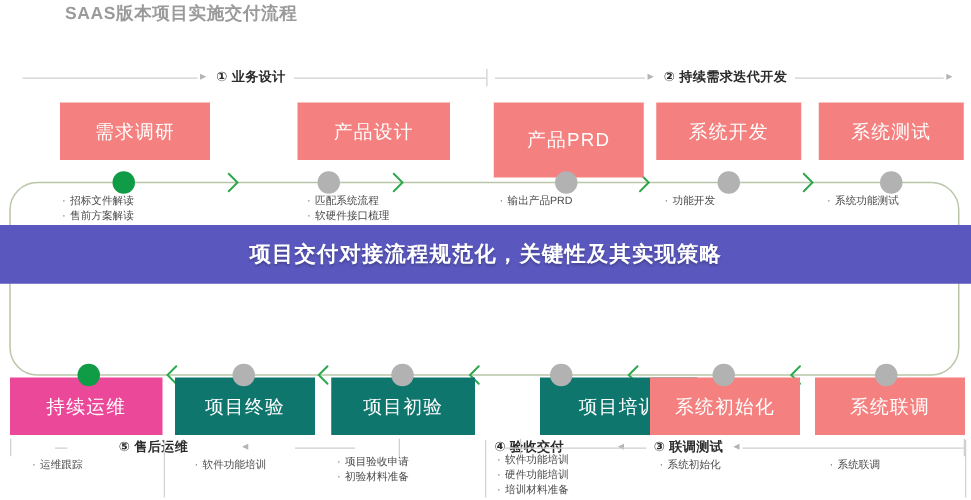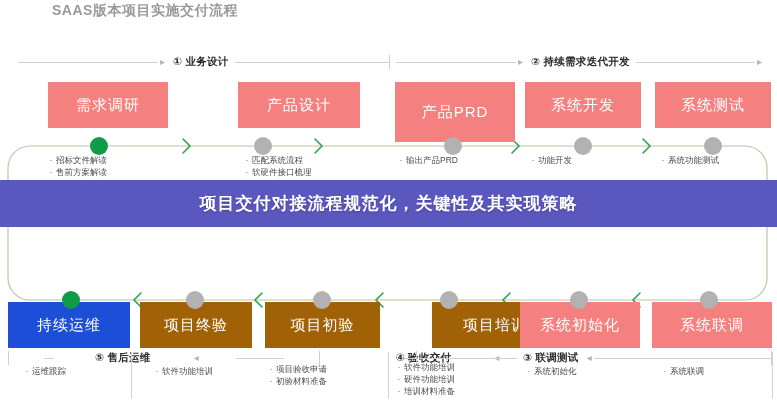--- a/index.html
+++ b/index.html
@@ -37,22 +37,22 @@
 
   
   .box{
     position:absolute;
     display:flex;align-items:center;justify-content:center;
     color:#ffffff;font-size:15px;font-weight:500;
     letter-spacing:1px;
     white-space:nowrap;
   }
   .box.pink{background:#F4817F;}
-  .box.gray{background:#a16207;}
-  .box.green{background:#1d4ed8;}
+  .box.gray{background:#0f766e;}
+  .box.green{background:#ec4899;}
 
   
   .node{position:absolute;width:18px;height:18px;border-radius:50%;}
   .node.green{background:#109B46;}
   .node.gray{background:#B2B2B2;}
 
   
   .blist{position:absolute;}
   .bitem{
     display:flex;align-items:flex-start;

